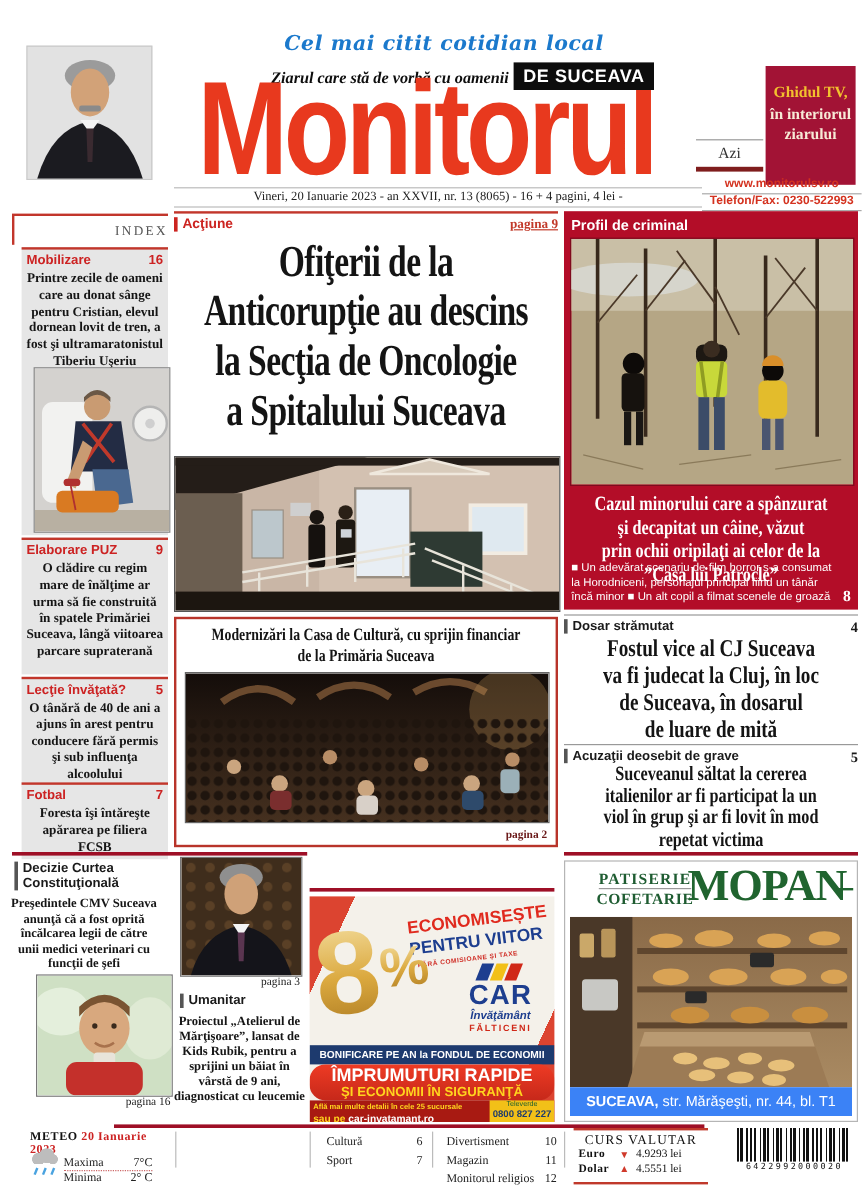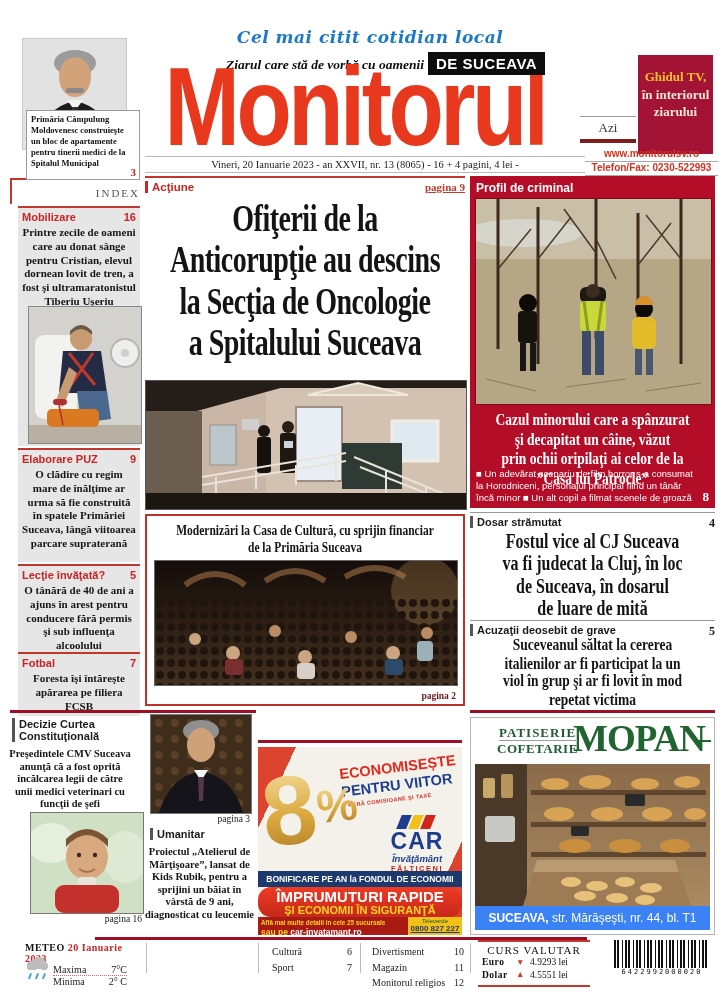--- a/index.html
+++ b/index.html
@@ -87,39 +87,39 @@
   .car-ad{left:258px;top:747px;width:204px;height:188px;overflow:hidden;
           background:linear-gradient(115deg,#dc4430 0 13%,#f4f1ea 13% 85%,#dc4430 85%);}
   .car-h1{position:absolute;right:6px;top:12px;transform:rotate(-7deg);color:#e02a1e;font:bold 14.5px "Liberation Sans",sans-serif;}
   .car-h2{position:absolute;right:9px;top:30px;transform:rotate(-7deg);color:#1d3e8f;font:bold 14.5px "Liberation Sans",sans-serif;}
   .car-h3{position:absolute;right:30px;top:50px;transform:rotate(-7deg);color:#d03028;font:bold 5.5px "Liberation Sans",sans-serif;letter-spacing:.4px;}
   .car-rate{position:absolute;left:4px;top:12px;transform:rotate(-6deg);}
   .car-rate .big{font:bold 98px/1 "Liberation Sans",sans-serif;
       background:linear-gradient(#f8e7b0,#dba93f 55%,#a8761f);-webkit-background-clip:text;background-clip:text;color:transparent;}
   .car-rate .pct{font:bold 46px/1 "Liberation Sans",sans-serif;vertical-align:18px;
       background:linear-gradient(#f8e7b0,#dba93f 55%,#a8761f);-webkit-background-clip:text;background-clip:text;color:transparent;}
-  .car-logo{position:absolute;right:8px;top:68px;width:74px;text-align:center;}
+  .car-logo{position:absolute;right:8px;top:56px;width:74px;text-align:center;}
   .car-chev{width:36px;height:14px;margin:0 auto 1px auto;position:relative;}
   .car-chev i{position:absolute;top:0;width:10px;height:14px;transform:skewX(-22deg);}
   .car-name{font:bold 23px/1 "Liberation Sans",sans-serif;color:#1d3e8f;letter-spacing:1px;}
   .car-line2{font:bold italic 9.5px "Liberation Sans",sans-serif;color:#1d3e8f;}
   .car-line3{font:bold 7.5px "Liberation Sans",sans-serif;color:#d02818;letter-spacing:1.5px;}
   .car-bonus{position:absolute;left:0;top:124px;width:100%;height:16px;background:#1d3a6e;color:#fff;
              font:bold 8.5px/16px "Liberation Sans",sans-serif;text-align:center;}
   .car-loans{position:absolute;left:0;top:140px;width:100%;height:30px;background:linear-gradient(#ee3b24,#c6281a);text-align:center;border-radius:13px;}
   .car-loans .l1{display:block;color:#fff;font:bold 15px/1 "Liberation Sans",sans-serif;margin-top:2px;}
   .car-loans .l2{display:block;color:#ffd41e;font:bold 11px/1.1 "Liberation Sans",sans-serif;}
   .car-bottom{position:absolute;left:0;top:170px;width:100%;height:18px;background:#a81a12;display:flex;}
   .car-bottom .txt{flex:1;padding:2px 3px;}
   .car-bottom .d1{display:block;color:#ffd41e;font:bold 6.3px/1.2 "Liberation Sans",sans-serif;}
   .car-bottom .d2{display:block;font:bold 8.5px/1.2 "Liberation Sans",sans-serif;color:#ffd41e;}
   .car-bottom .d2 b{color:#fff;}
   .car-tel{width:54px;background:#f2c018;text-align:center;}
   .car-tel .t1{display:block;color:#1d5c2e;font:6px/1.2 "Liberation Sans",sans-serif;margin-top:1px;}
-  .car-tel .t2{display:block;color:#1d3a6e;font:bold 8px/1.1 "Liberation Sans",sans-serif;text-decoration:underline;}
+  .car-tel .t2{display:block;color:#1d3a6e;font:bold 8px/1.1 "Liberation Sans",sans-serif;}
 
   
   .mopan-ad{left:470px;top:717px;width:245px;height:218px;border:1px solid #b5b5b5;box-sizing:border-box;background:#fff;}
   .mopan-l1{position:absolute;left:28px;top:8px;color:#1e5c31;font:bold 13px/1.1 "Liberation Serif",serif;letter-spacing:1px;border-bottom:1px solid #9a9a9a;}
   .mopan-l2{position:absolute;left:26px;top:24px;color:#1e5c31;font:bold 13px/1.1 "Liberation Serif",serif;letter-spacing:.5px;}
   .mopan-name{position:absolute;left:102px;top:2px;color:#20642f;font:bold 37px/1 "Liberation Serif",serif;letter-spacing:-1px;}
   .mopan-dash{position:absolute;right:3px;top:22px;width:14px;height:2px;background:#20642f;}
   .mopan-photo{position:absolute;left:4px;top:46px;width:235px;height:142px;overflow:hidden;}
   .mopan-strip{position:absolute;left:4px;bottom:4px;width:235px;height:24px;background:#3b82f6;color:#fff;
                text-align:center;font:12px/24px "Liberation Sans",sans-serif;}
@@ -160,24 +160,20 @@
   <div class="abs h-photo">
     <svg width="103" height="110" viewBox="0 0 103 110">
       <rect width="103" height="110" fill="#e2e2e2"></rect>
       <ellipse cx="52" cy="24" rx="21" ry="13" fill="#9b9b9b"></ellipse>
       <ellipse cx="52" cy="38" rx="16" ry="20" fill="#d2a278"></ellipse>
       <rect x="43" y="49" width="18" height="5" rx="2" fill="#8a8a8a"></rect>
       <path d="M8 110 Q20 68 52 62 Q84 68 96 110 Z" fill="#1b1b20"></path>
       <polygon points="44,61 52,72 60,61" fill="#f4f4f4"></polygon>
       <polygon points="49,68 55,68 54,96 50,96" fill="#3a2a30"></polygon>
     </svg>
-  </div>
-  <div class="abs h-caption">
-    <span>Primăria Câmpulung Moldovenesc construieşte un bloc de apartamente pentru tinerii medici de la Spitalul Municipal</span>
-    <span class="h-caption-page">3</span>
   </div>
 
   <div class="abs tagline-script">Cel mai citit cotidian local</div>
   <div class="abs tagline-serif">Ziarul care stă de vorbă cu oamenii</div>
   <div class="abs edition-badge">DE SUCEAVA</div>
   <div class="abs masthead">Monitorul</div>
 
   <div class="abs azi">Azi</div>
   <div class="abs tv-box">
     <span class="l1">Ghidul TV,</span>

